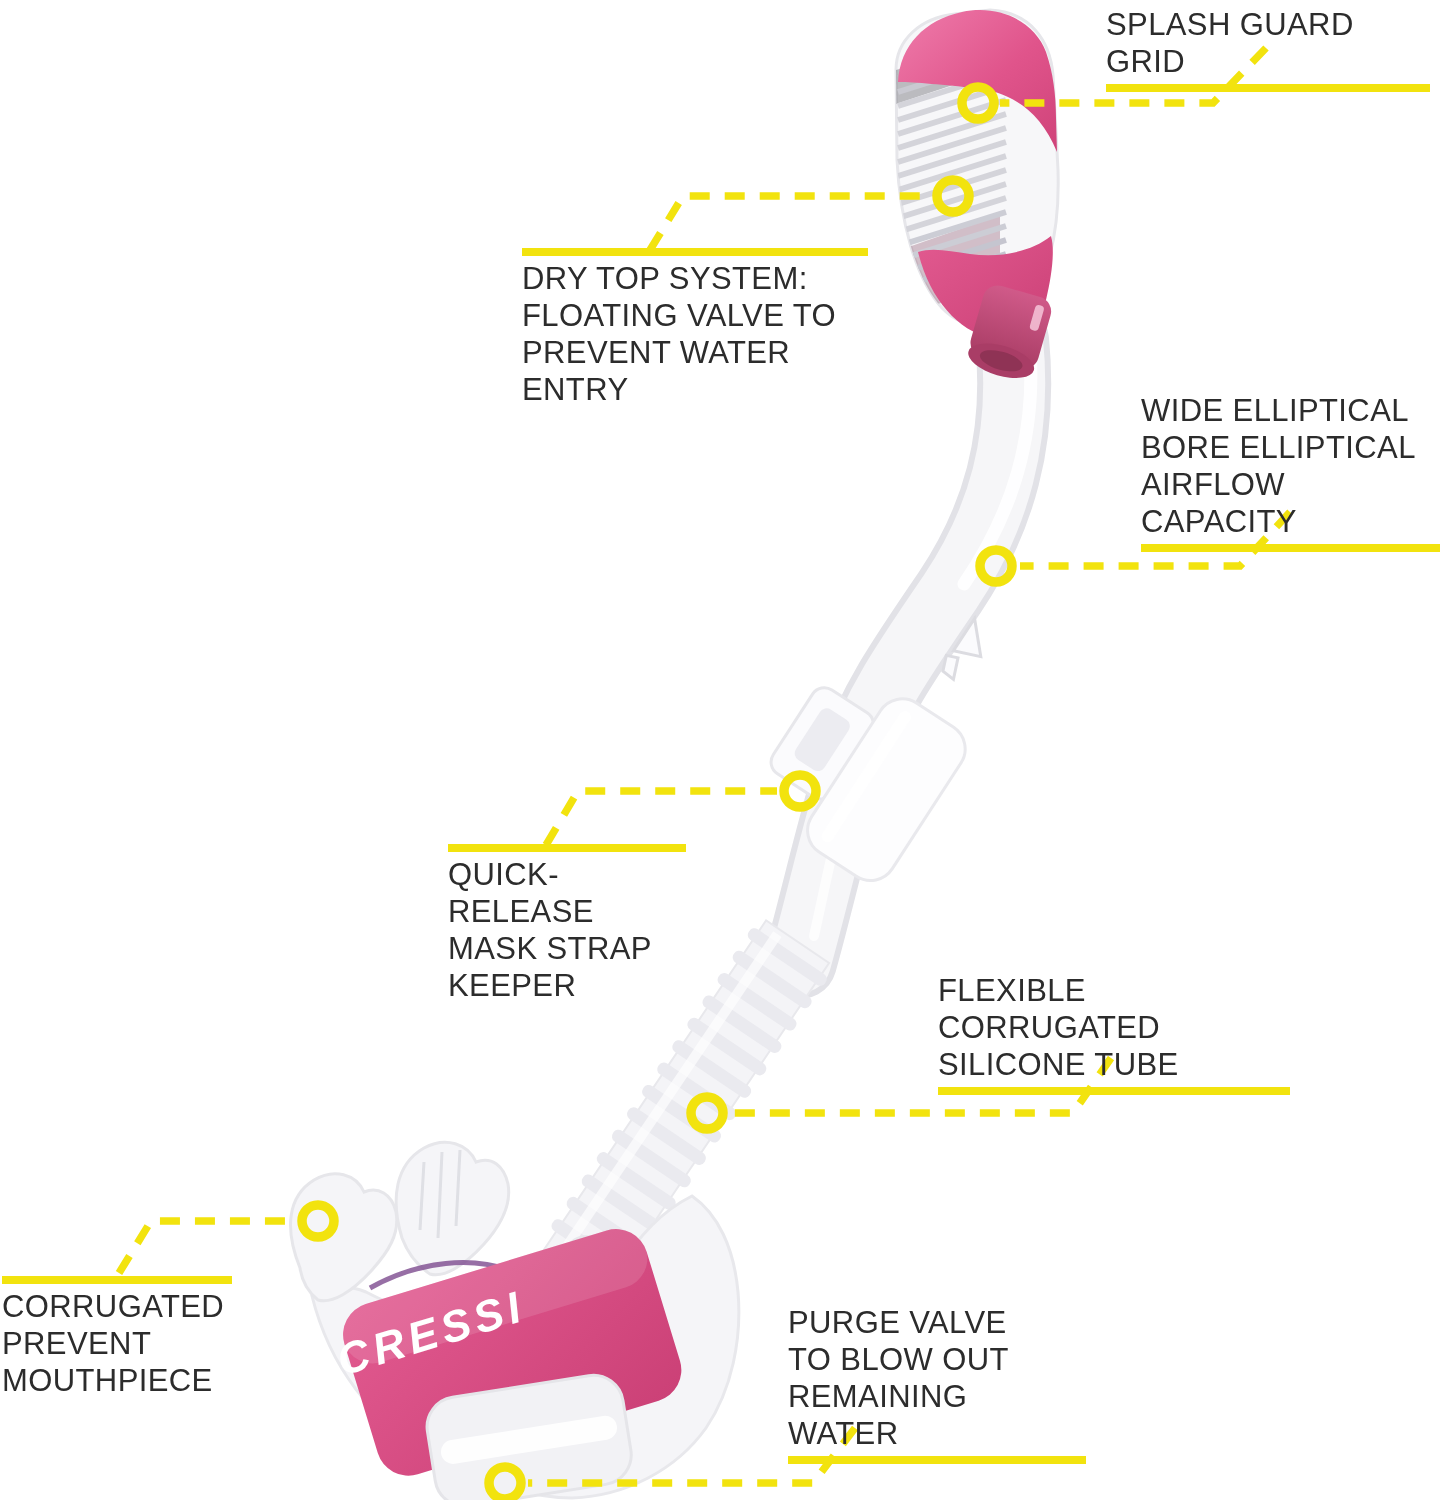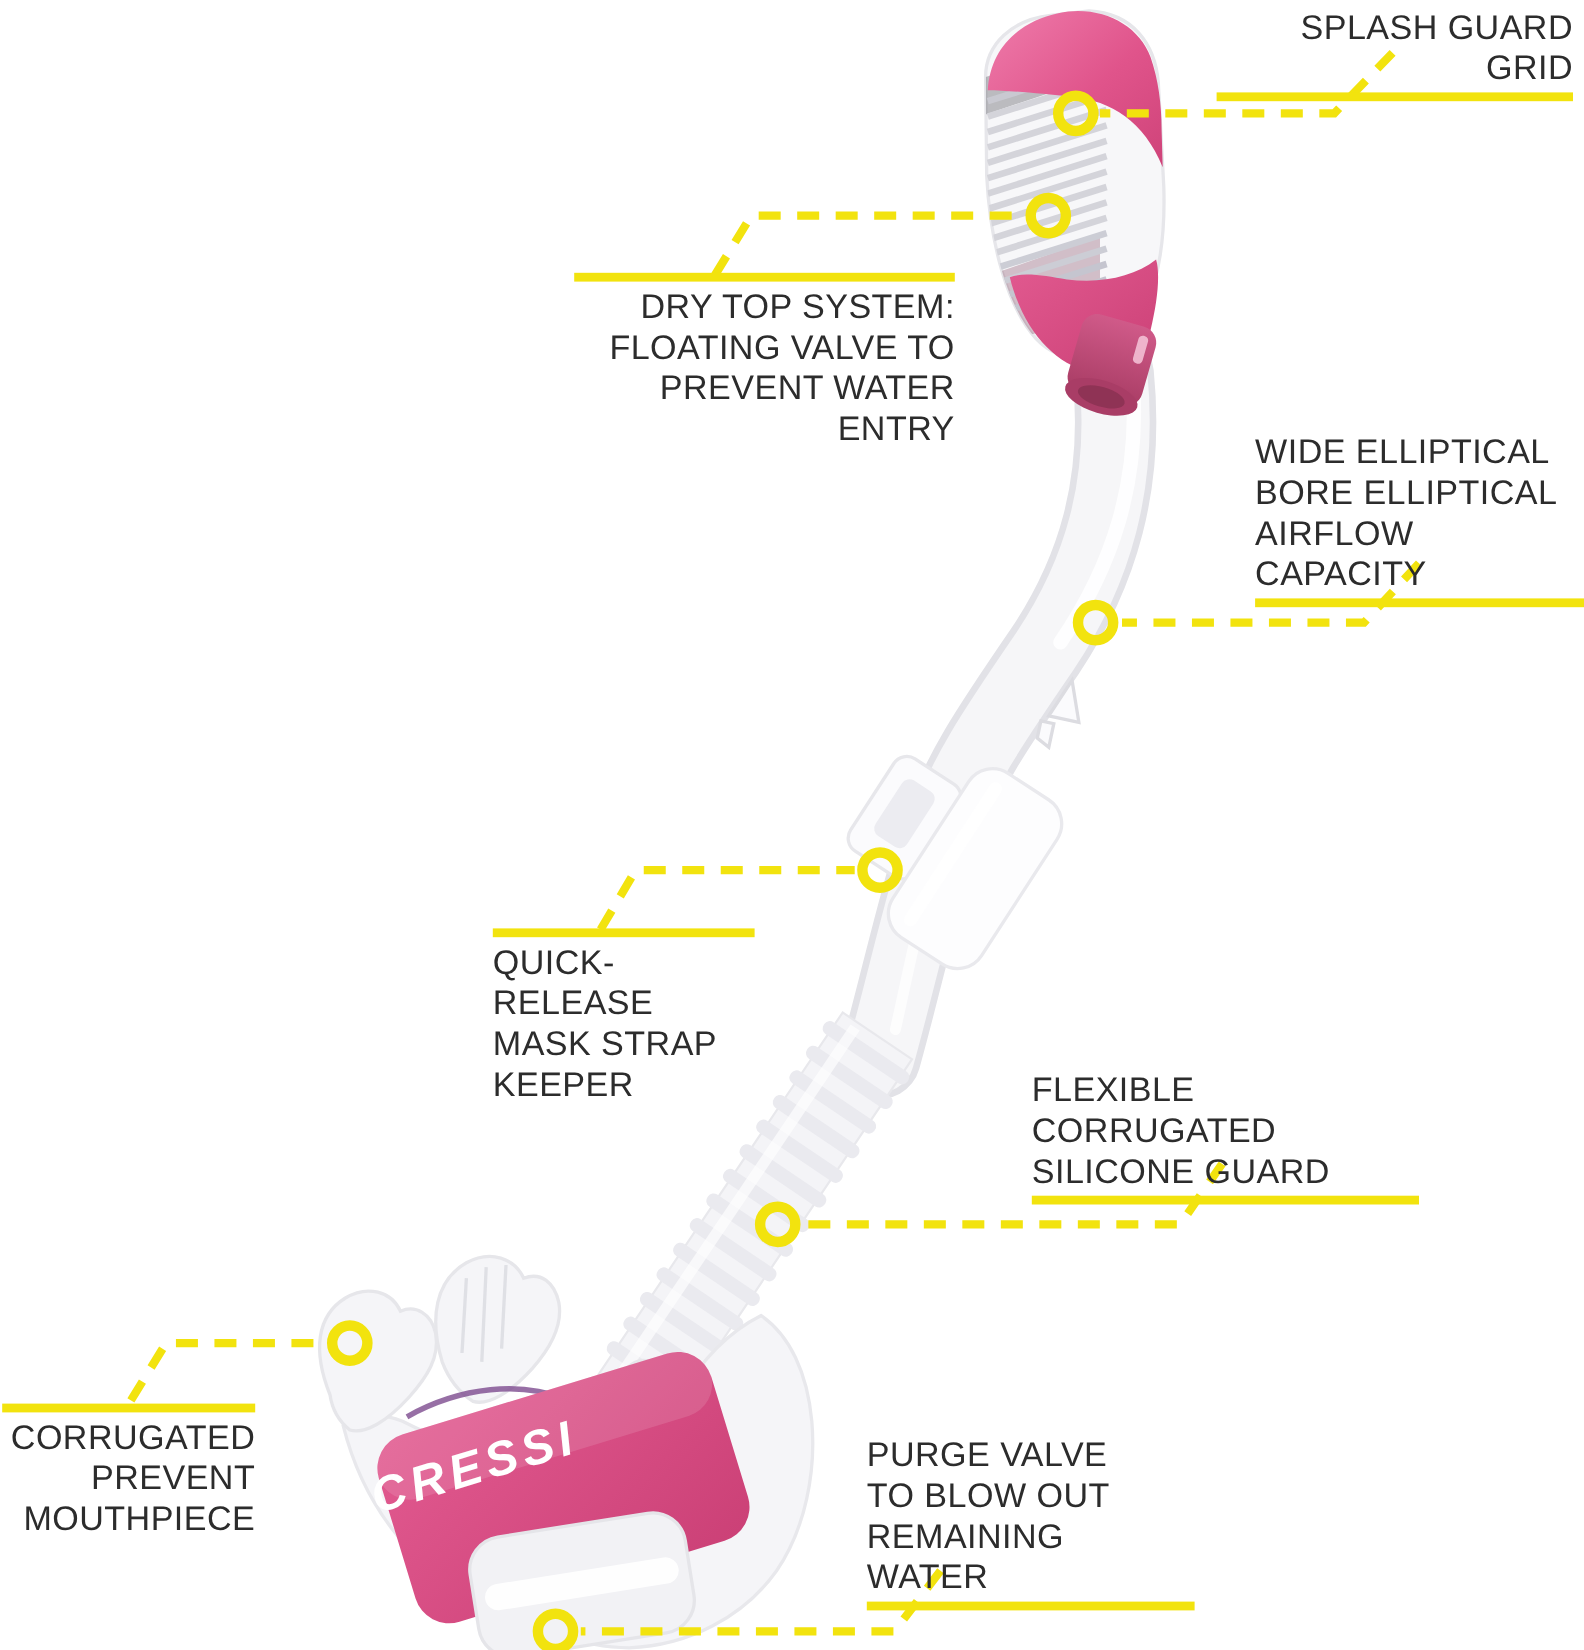--- a/index.html
+++ b/index.html
@@ -13,21 +13,21 @@
   }
   svg{position:absolute;left:0;top:0;}
   .callout{
     position:absolute;
     color:var(--ink);
     font-size:31px;
     line-height:37px;
     letter-spacing:0.4px;
     font-weight:400;
   }
-  .callout.right{text-align:right;}
+  .callout.right{text-align:left;}
   .callout.left{text-align:left;}
   .callout .bar{
     height:8px;background:var(--yellow);margin:4px 0;
   }
 </style>
 </head>
 <body>
 
 <div id="stage">
 
@@ -186,21 +186,21 @@
 
   <div class="callout left" style="left:448px;top:840px;width:238px">
     <div class="bar"></div>
     <div>QUICK-RELEASE</div>
     <div>MASK STRAP</div>
     <div>KEEPER</div>
   </div>
 
   <div class="callout left" style="left:938px;top:972px;width:352px">
     <div>FLEXIBLE CORRUGATED</div>
-    <div>SILICONE GUARD</div>
+    <div>SILICONE TUBE</div>
     <div class="bar"></div>
   </div>
 
   <div class="callout right" style="left:2px;top:1272px;width:230px">
     <div class="bar"></div>
     <div>CORRUGATED</div>
     <div>PREVENT</div>
     <div>MOUTHPIECE</div>
   </div>
 

